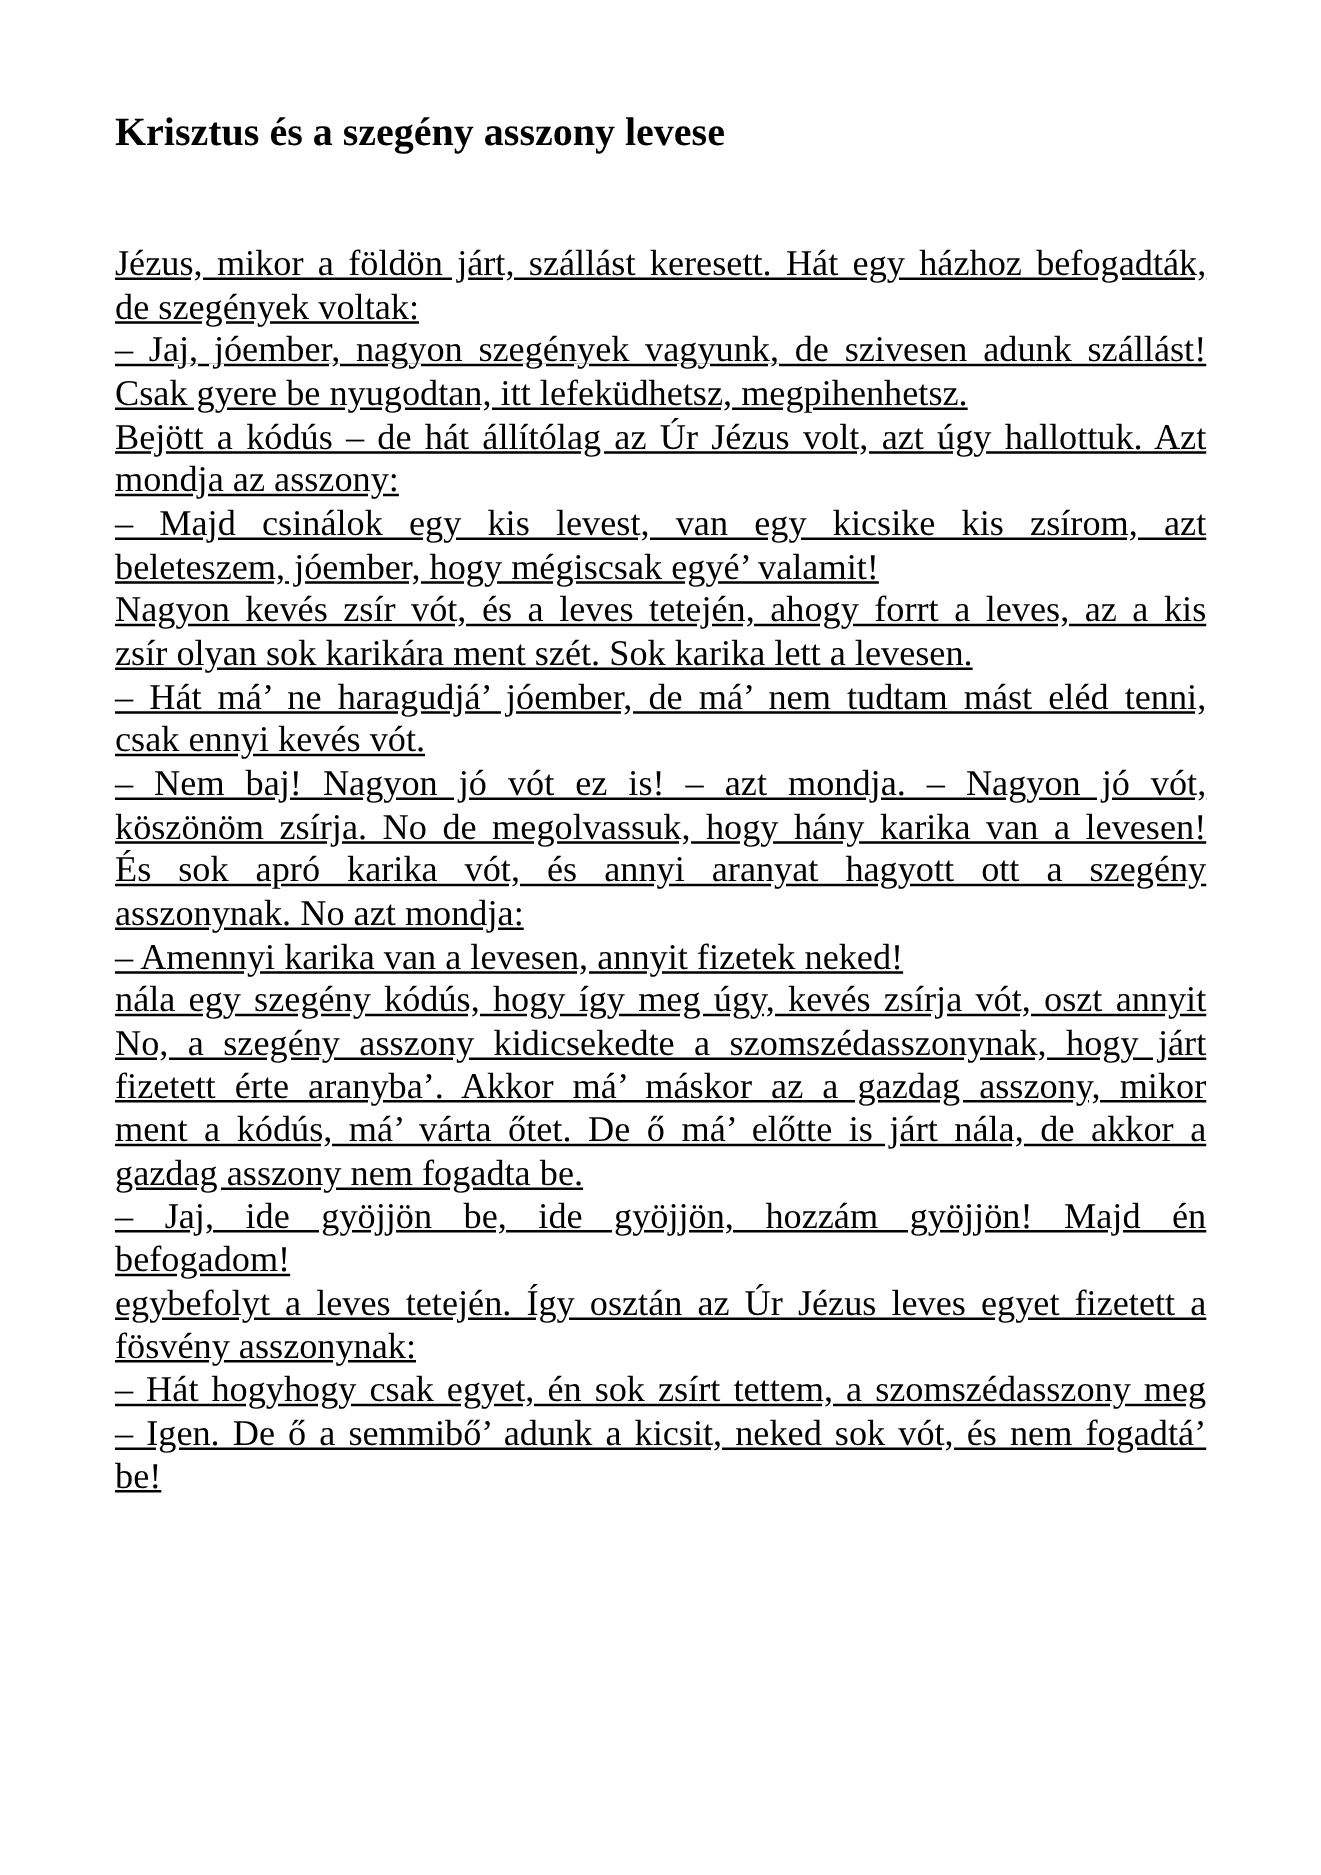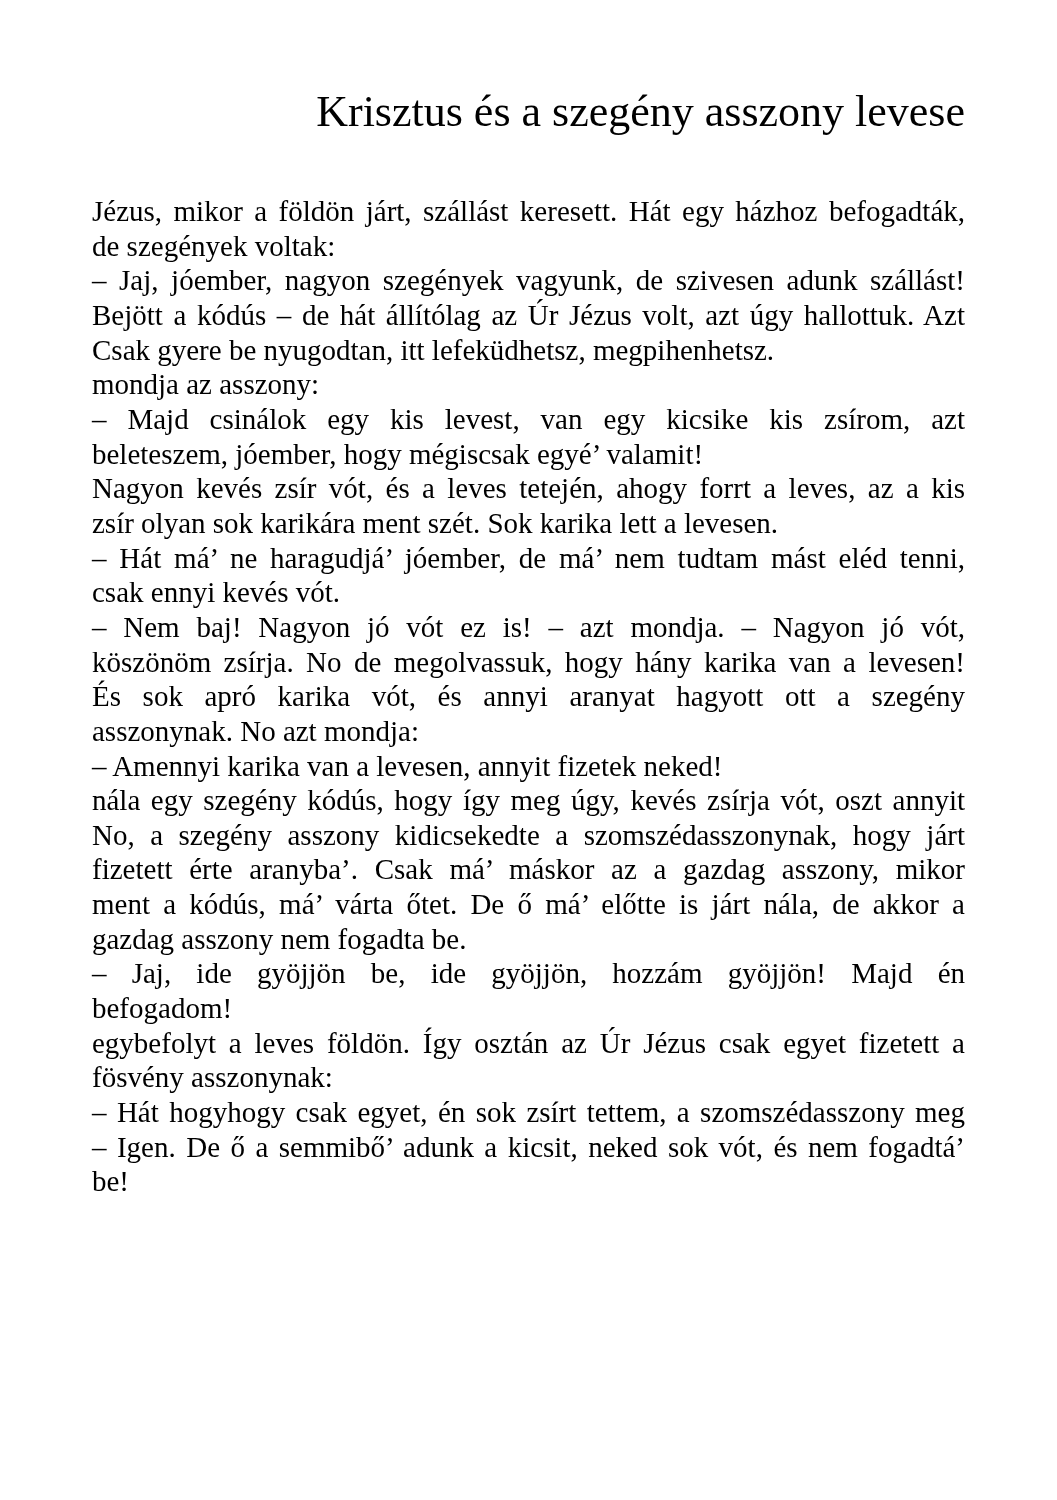--- a/index.html
+++ b/index.html
@@ -20,33 +20,34 @@
     left: 0; top: 0;
     width: 1057px;
     height: 1500px;
     background: #ffffff;
   }
   .doc-title {
     position: absolute;
     left: 92px;
     top: 88px;
     width: 873px;
-    font-size: 44px;
-    font-weight: normal;
-    text-align: right;
+    font-size: 32px;
+    font-weight: bold;
+    text-align: left;
     line-height: 1.1;
     white-space: nowrap;
   }
   .doc-body {
     position: absolute;
     left: 92px;
     top: 194px;
     width: 873px;
     font-size: 29px;
     line-height: 34.65px;
+    text-decoration: underline;
   }
   .text-line {
     width: 873px;
   }
   .text-line.fill {
     text-align: justify;
     text-align-last: justify;
   }
   .text-line.end {
     text-align: left;
@@ -55,40 +56,40 @@
 </style>
 </head>
 <body>
 
 <div class="page">
   <div class="doc-title">Krisztus és a szegény asszony levese</div>
   <div class="doc-body" id="doc-body">
       <div class="text-line fill">Jézus, mikor a földön járt, szállást keresett. Hát egy házhoz befogadták,</div>
       <div class="text-line end">de szegények voltak:</div>
       <div class="text-line fill">– Jaj, jóember, nagyon szegények vagyunk, de szivesen adunk szállást!</div>
+      <div class="text-line end">Csak gyere be nyugodtan, itt lefeküdhetsz, megpihenhetsz.</div>
       <div class="text-line fill">Bejött a kódús – de hát állítólag az Úr Jézus volt, azt úgy hallottuk. Azt</div>
-      <div class="text-line end">Csak gyere be nyugodtan, itt lefeküdhetsz, megpihenhetsz.</div>
       <div class="text-line end">mondja az asszony:</div>
       <div class="text-line fill">– Majd csinálok egy kis levest, van egy kicsike kis zsírom, azt</div>
       <div class="text-line end">beleteszem, jóember, hogy mégiscsak egyé’ valamit!</div>
       <div class="text-line fill">Nagyon kevés zsír vót, és a leves tetején, ahogy forrt a leves, az a kis</div>
       <div class="text-line end">zsír olyan sok karikára ment szét. Sok karika lett a levesen.</div>
       <div class="text-line fill">– Hát má’ ne haragudjá’ jóember, de má’ nem tudtam mást eléd tenni,</div>
       <div class="text-line end">csak ennyi kevés vót.</div>
       <div class="text-line fill">– Nem baj! Nagyon jó vót ez is! – azt mondja. – Nagyon jó vót,</div>
       <div class="text-line fill">köszönöm zsírja. No de megolvassuk, hogy hány karika van a levesen!</div>
       <div class="text-line fill">És sok apró karika vót, és annyi aranyat hagyott ott a szegény</div>
       <div class="text-line end">asszonynak. No azt mondja:</div>
       <div class="text-line end">– Amennyi karika van a levesen, annyit fizetek neked!</div>
       <div class="text-line fill">nála egy szegény kódús, hogy így meg úgy, kevés zsírja vót, oszt annyit</div>
       <div class="text-line fill">No, a szegény asszony kidicsekedte a szomszédasszonynak, hogy járt</div>
-      <div class="text-line fill">fizetett érte aranyba’. Csak má’ máskor az a gazdag asszony, mikor</div>
+      <div class="text-line fill">fizetett érte aranyba’. Akkor má’ máskor az a gazdag asszony, mikor</div>
       <div class="text-line fill">ment a kódús, má’ várta őtet. De ő má’ előtte is járt nála, de akkor a</div>
       <div class="text-line end">gazdag asszony nem fogadta be.</div>
       <div class="text-line fill">– Jaj, ide gyöjjön be, ide gyöjjön, hozzám gyöjjön! Majd én</div>
       <div class="text-line end">befogadom!</div>
-      <div class="text-line fill">egybefolyt a leves földön. Így osztán az Úr Jézus csak egyet fizetett a</div>
+      <div class="text-line fill">egybefolyt a leves tetején. Így osztán az Úr Jézus leves egyet fizetett a</div>
       <div class="text-line end">fösvény asszonynak:</div>
       <div class="text-line fill">– Hát hogyhogy csak egyet, én sok zsírt tettem, a szomszédasszony meg</div>
       <div class="text-line fill">– Igen. De ő a semmibő’ adunk a kicsit, neked sok vót, és nem fogadtá’</div>
       <div class="text-line end">be!</div>
     </div>
 </div>
 
 </body></html>

